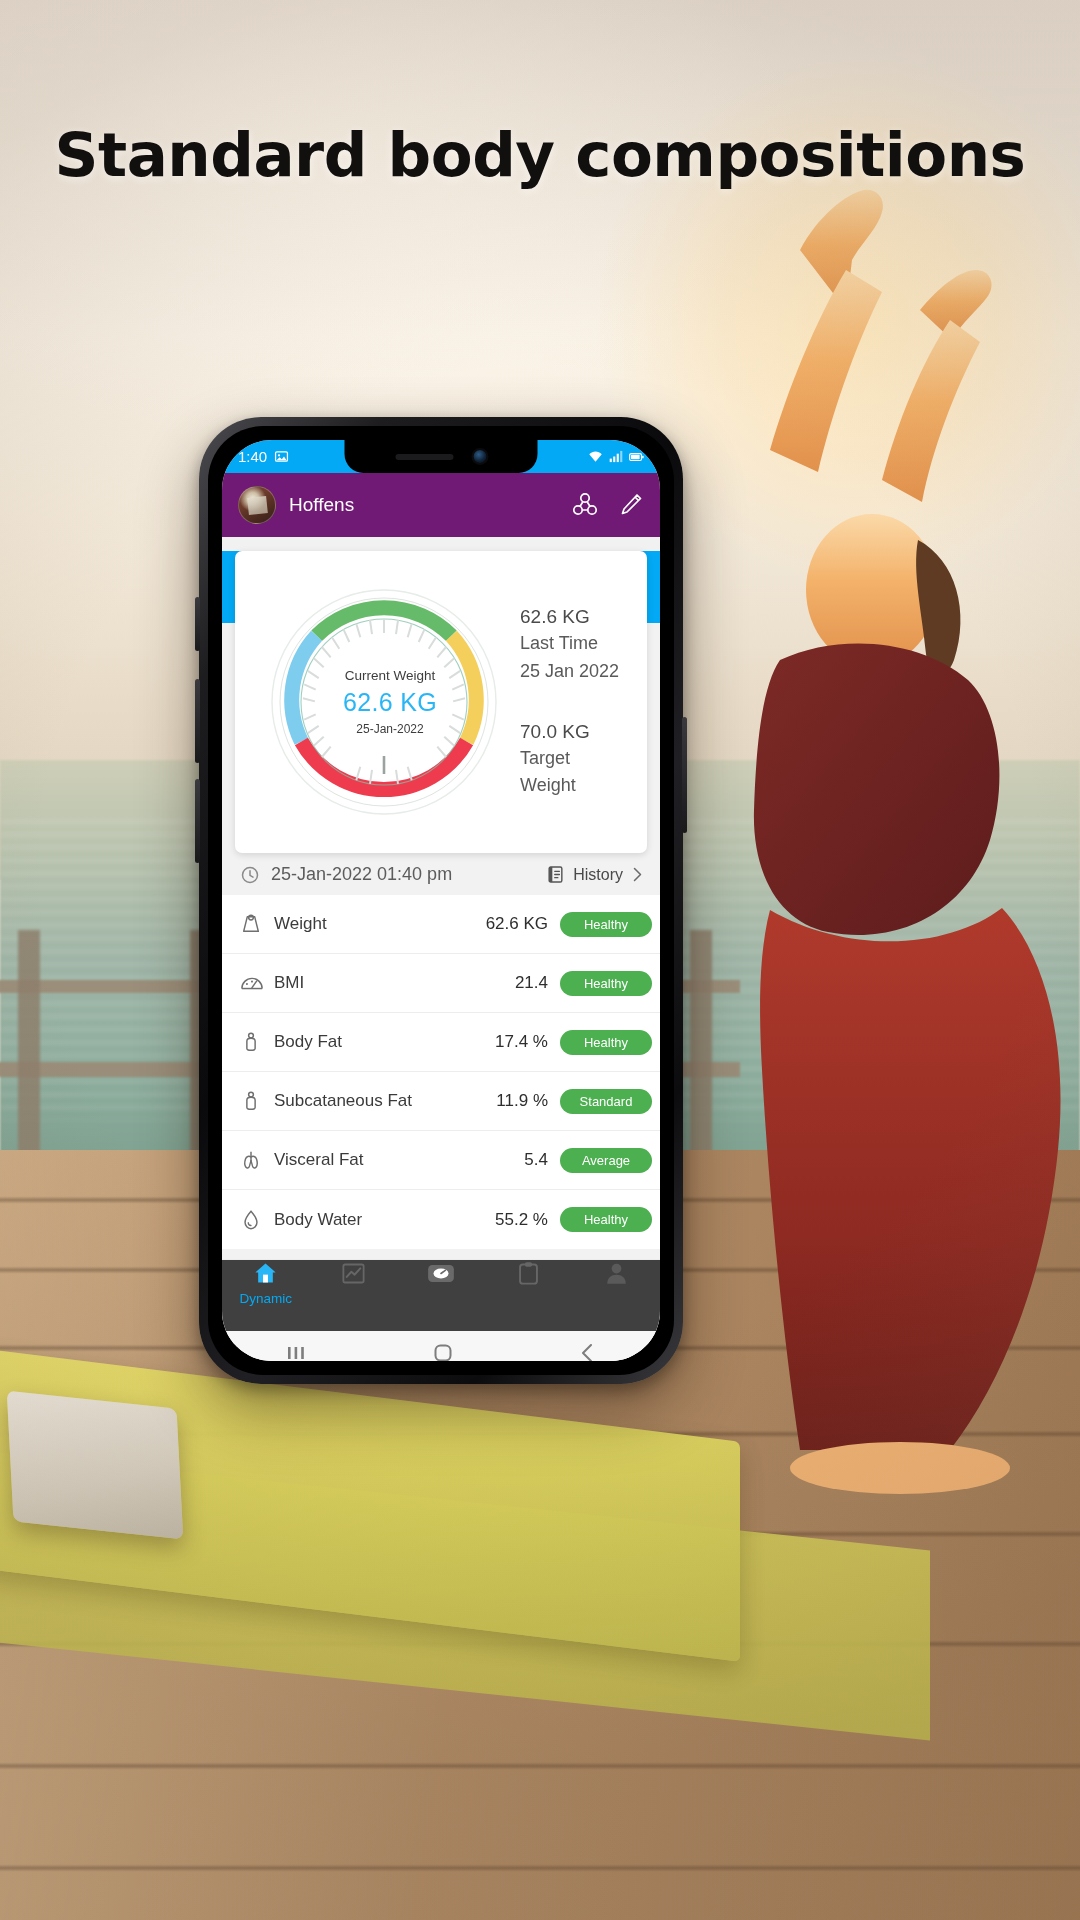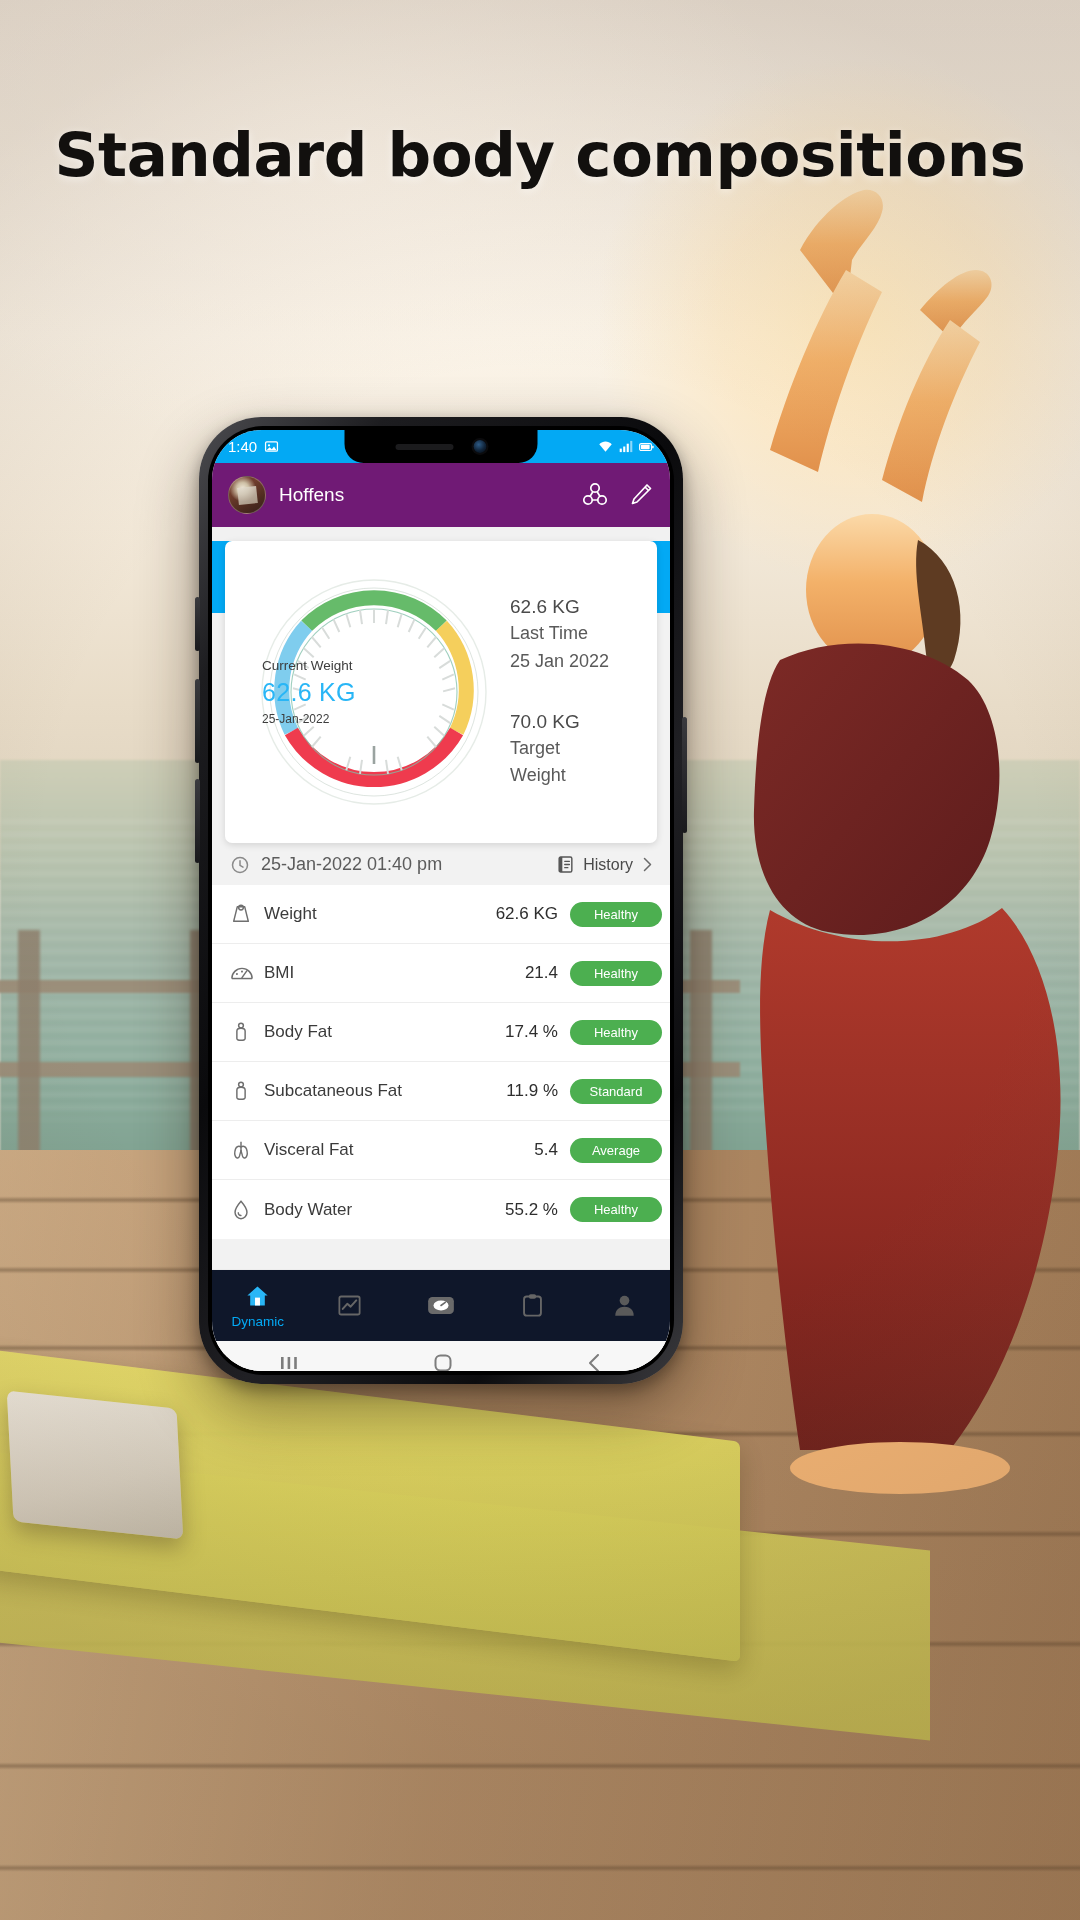--- a/index.html
+++ b/index.html
@@ -93,21 +93,21 @@
   
   .phone {
     position:absolute; left:199px; top:417px; width:484px; height:967px;
     border-radius:62px;
     background:linear-gradient(125deg,#4c4c50 0%, #1d1d20 16%, #0a0a0c 42%, #202024 62%, #0c0c0e 82%, #3a3a3e 100%);
     box-shadow:0 26px 60px rgba(40,25,12,.45), 0 6px 16px rgba(0,0,0,.35);
     padding:9px;
   }
   .phone-inner {
     width:100%; height:100%; border-radius:55px;
-    background:#000; padding:4px;
+    background:#000; padding:14px;
   }
   .screen {
     position:relative; width:100%; height:100%; border-radius:50px;
     background:#f1f1f1; overflow:hidden;
   }
   
   .side-btn { position:absolute; background:linear-gradient(180deg,#3a3a3e,#19191c); border-radius:3px; }
 
   
   .statusbar {
@@ -154,21 +154,21 @@
 
   
   .card {
     position:relative; margin:14px 13px 0; background:#fff; border-radius:7px;
     box-shadow:0 2px 7px rgba(0,0,0,.13);
     height:302px; display:flex; align-items:center; z-index:2;
   }
   .gauge-wrap { position:relative; width:248px; height:248px; margin-left:25px; flex:0 0 auto; }
   .gauge-center {
     position:absolute; left:12px; right:0; top:50%; transform:translateY(-50%);
-    text-align:left;
+    text-align:center;
   }
   .gc-label { font-size:13.5px; color:#3d3d3d; }
   .gc-value { font-size:25px; color:#29b6f6; margin-top:5px; letter-spacing:.3px; }
   .gc-date  { font-size:12px; color:#3d3d3d; margin-top:5px; }
 
   .stats { flex:1; padding-left:12px; padding-right:8px; }
   .stat-big { font-size:19px; color:#4a4a4a; }
   .stat-sub { font-size:18px; color:#5a5a5a; line-height:1.3; margin-top:4px; }
   .stats-gap { height:38px; }
 
@@ -191,21 +191,21 @@
   .row-value { font-size:17px; color:#2e2e2e; margin-right:12px; white-space:nowrap; }
   .badge {
     width:92px; text-align:center; color:#fff; font-size:13px;
     padding:5px 0; border-radius:13px; background:#4caf50; flex:0 0 auto;
   }
   .badge.empty { background:transparent; }
 
   
   .bottom-nav {
     position:absolute; left:0; bottom:44px; width:100%; height:72px;
-    background:#0f172a; display:flex; align-items:center; border-top:1px solid #ececec;
+    background:#404040; display:flex; align-items:flex-start; border-top:1px solid #ececec;
   }
   .nav-item { flex:1; display:flex; flex-direction:column; align-items:center; gap:4px; }
   .nav-label { font-size:13.5px; color:#03a9f4; }
 
   
   .sysnav {
     position:absolute; left:0; bottom:0; width:100%; height:44px; background:#f7f7f7;
     display:flex; align-items:center; justify-content:space-around;
   }
   .sysnav svg { opacity:.62; }

